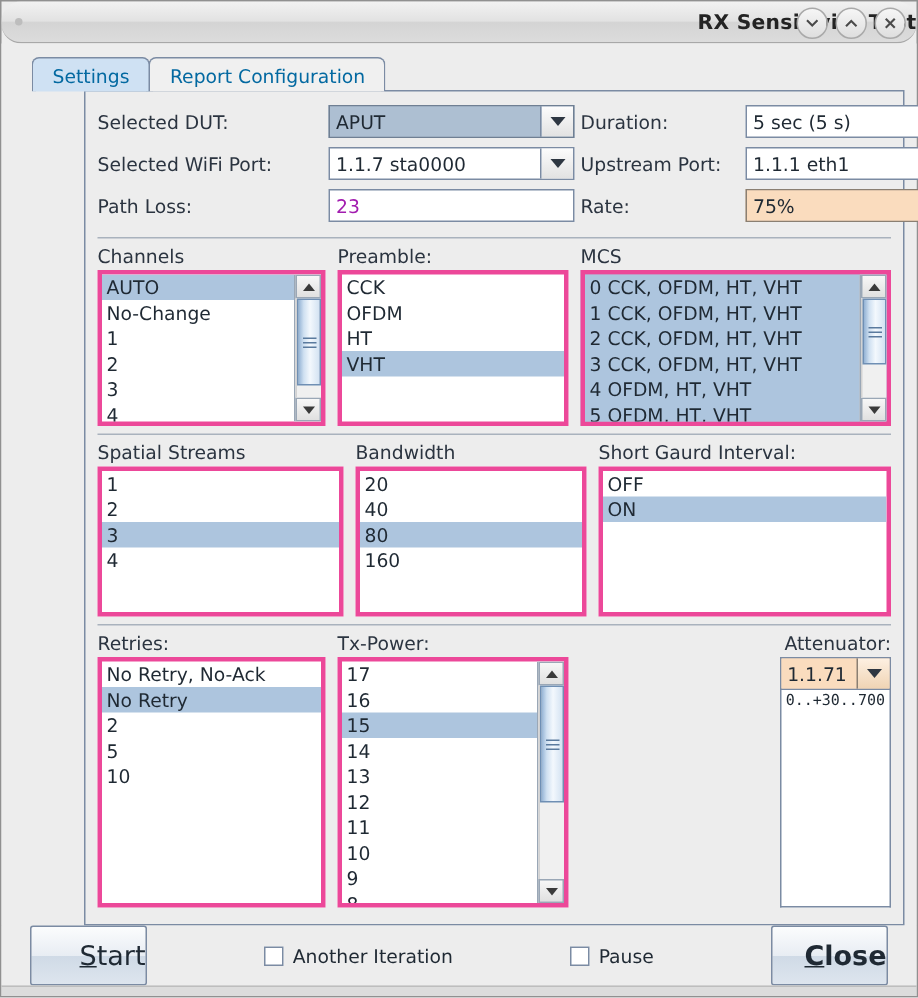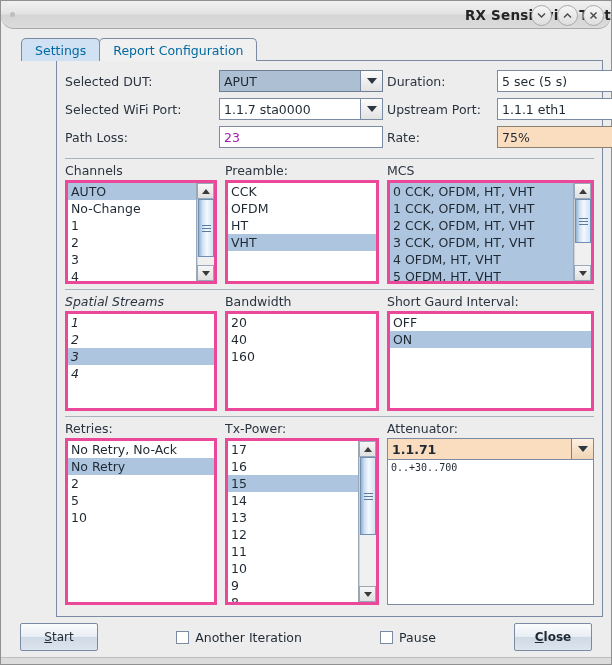--- a/index.html
+++ b/index.html
@@ -135,38 +135,38 @@
     border:1px solid #6f8fb4;box-sizing:border-box;
     display:flex;align-items:center;justify-content:center;
   }
   .grip{width:9px;}
   .grip div{height:1px;background:#5a7a9e;margin:2px 0;}
   .tri-up{width:0;height:0;border-left:4px solid transparent;border-right:4px solid transparent;border-bottom:5px solid #3a3a3a;}
   .tri-dn{width:0;height:0;border-left:4px solid transparent;border-right:4px solid transparent;border-top:5px solid #3a3a3a;}
   
   .atten-field{
     height:22px;box-sizing:border-box;display:flex;align-items:stretch;
-    border:1px solid #7b8ba3;background:#fadcbe;font-weight:bold;
+    border:1px solid #7b8ba3;background:#fadcbe;
   }
   .atten-note{
     border:1px solid #7b8ba3;border-top:none;background:#fff;flex:1 1 auto;
     font-family:"DejaVu Sans Mono","Liberation Mono",monospace;
     font-size:10px;color:#1f2933;padding:2px 3px;box-sizing:border-box;
   }
   
   .footer{
     flex:0 0 40px;height:40px;display:flex;align-items:center;
     padding:0 12px;background:#ededed;gap:0;
   }
   .btn{
-    min-width:72px;height:28px;box-sizing:border-box;
+    min-width:72px;height:40px;box-sizing:border-box;
     border:1px solid #7b8ba3;border-radius:2px;
     background:linear-gradient(to bottom,#fbfcfd 0%,#e8edf3 50%,#cfdae6 51%,#dde5ee 100%);
-    display:flex;align-items:center;justify-content:center;
-    font-size:12px;color:#1f2933;
+    display:flex;align-items:center;justify-content:flex-end;
+    font-size:18px;color:#1f2933;
   }
   .btn u{text-decoration:underline;}
   .chk{display:flex;align-items:center;gap:6px;font-size:12.5px;color:#1f2933;}
   .chkbox{
     width:13px;height:13px;box-sizing:border-box;
     border:1px solid #7b8ba3;background:#fff;
   }
   .spacer{flex:1 1 auto;}
   .statusbar{height:6px;flex:0 0 6px;background:#dcdcdc;border-top:1px solid #bdbdbd;}
 </style>
@@ -330,38 +330,39 @@
                 </div>
             </div>
           </div>
         </div>
       </div>
 
       <div class="hsep"></div>
 
       <div class="grouprow">
 
-        <div class="grp" style="width:152px;font-style:italic;">
+        <div class="grp" style="width:164px;">
           <div class="gl">Spatial Streams</div>
           <div class="listbox" style="height:100px;">
             <div class="listinner">
               <div class="li">1</div>
               <div class="li">2</div>
               <div class="li sel">3</div>
               <div class="li">4</div>
             </div>
           </div>
         </div>
 
         <div class="grp" style="width:154px;">
           <div class="gl">Bandwidth</div>
           <div class="listbox" style="height:100px;">
             <div class="listinner">
               <div class="li">20</div>
               <div class="li">40</div>
+              <div class="li sel">80</div>
               <div class="li">160</div>
             </div>
           </div>
         </div>
 
         <div class="grp" style="flex:1 1 auto;">
           <div class="gl">Short Gaurd Interval:</div>
           <div class="listbox" style="height:100px;">
             <div class="listinner">
               <div class="li">OFF</div>
@@ -416,21 +417,21 @@
                     </div>
                 </div>
               </div>
               <div class="sb-btn">
                   <span class="tri-dn"></span>
                 </div>
             </div>
           </div>
         </div>
 
-        <div class="grp" style="flex:1 1 auto;">
+        <div class="grp" style="flex:1 1 auto;align-items:flex-end;">
           <div class="gl">Attenuator:</div>
           <div style="display:flex;flex-direction:column;height:167px;">
             <div class="atten-field">
               <div class="val" style="flex:1 1 auto;display:flex;align-items:center;padding:0 4px;background:#fadcbe;">1.1.71</div>
               <div class="arrow" style="width:21px;flex:0 0 21px;border-left:1px solid #8a7f72;background:linear-gradient(to bottom,#fdf0e2,#f0d4b4);display:flex;align-items:center;justify-content:center;">
                   <span class="caret"></span>
                 </div>
             </div>
             <div class="atten-note">0..+30..700</div>
           </div>

